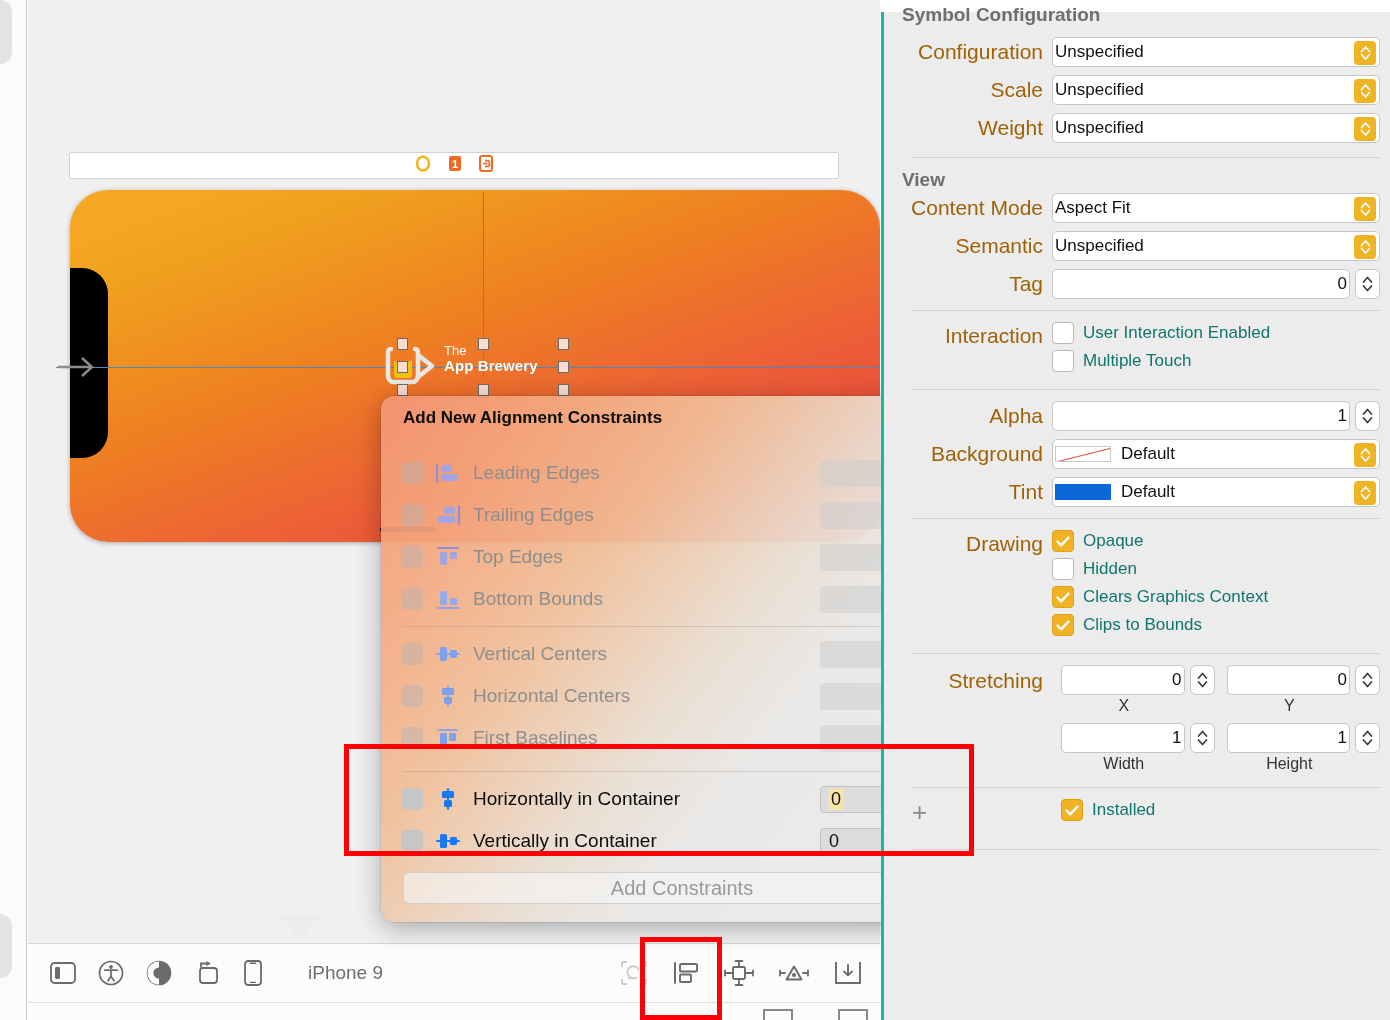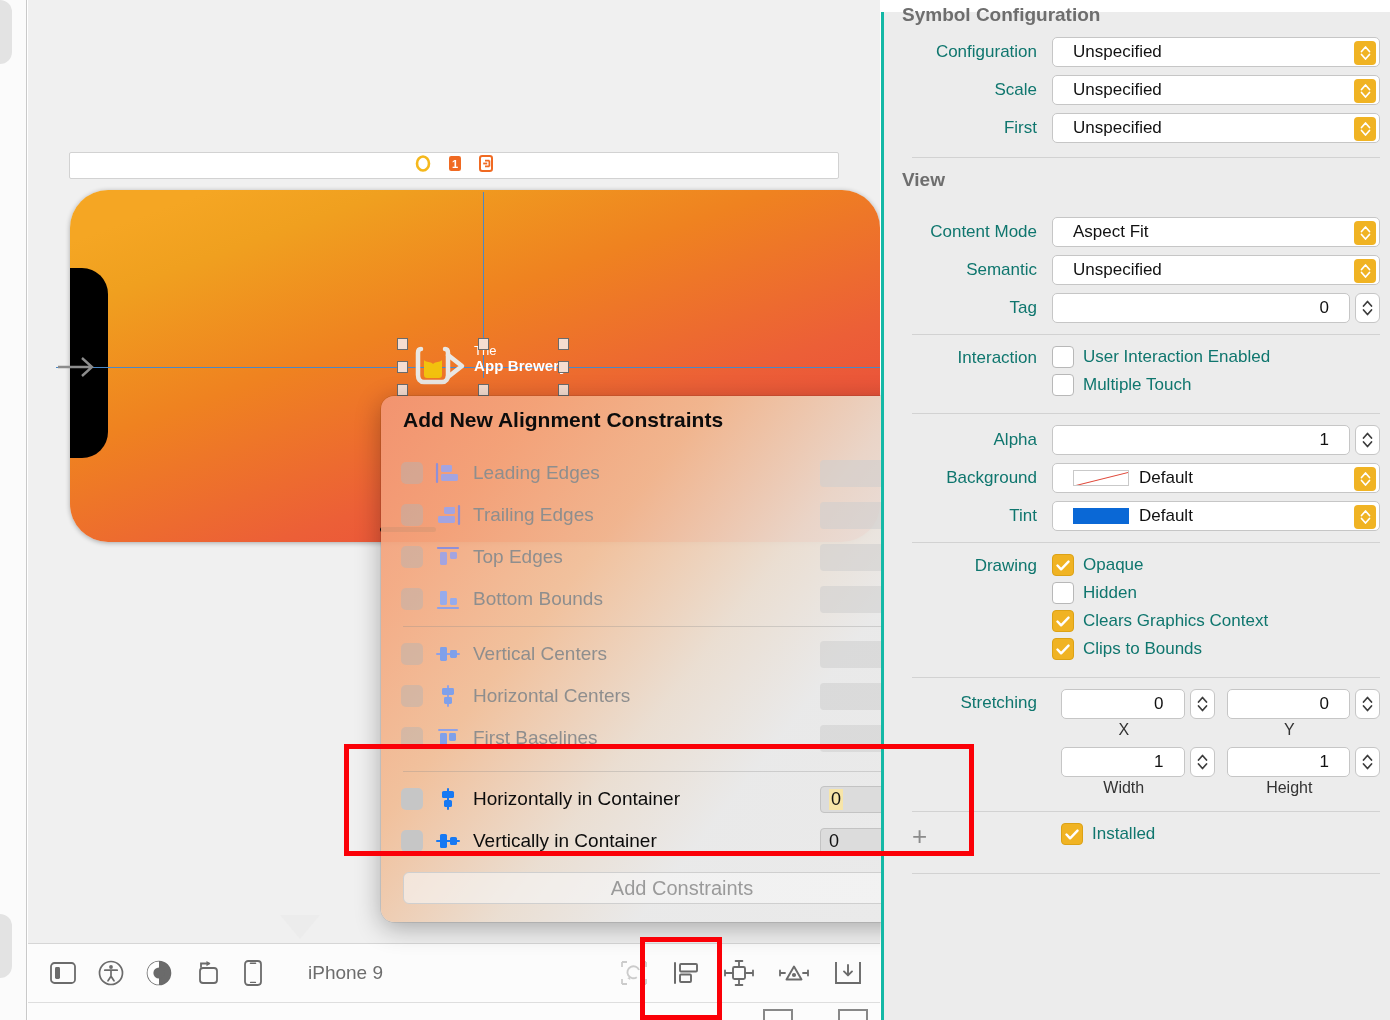--- a/index.html
+++ b/index.html
@@ -58,21 +58,21 @@
     background: #4a88c7;
   }
   .guide-v {
     position: absolute; left: 455px; top: 192px; width: 1px; height: 186px;
     background: #4a88c7;
   }
   .entry-arrow { position: absolute; left: 30px; top: 353px; }
 
   
   .logo-wrap {
-    position: absolute; left: 384px; top: 343px; width: 162px; height: 47px;
+    position: absolute; left: 354px; top: 343px; width: 162px; height: 47px;
   }
   .logo-text {
     position: absolute; left: 62px; top: 1px;
     color: #ffffff; line-height: 1.05;
   }
   .logo-text .t1 { font-size: 13px; font-weight: 400; display: block; }
   .logo-text .t2 { font-size: 15px; font-weight: 700; display: block; letter-spacing: .1px; }
 
   
   .handle {
@@ -105,27 +105,27 @@
   .inspector {
     position: absolute; left: 881px; top: 12px; width: 509px; height: 1020px;
     background: #ececec; border-left: 3px solid #14b8a6;
     font-size: 17px; color: #1d1d1d;
   }
   .sec-title {
     font-size: 19px; font-weight: 700; color: #6e6e6e;
   }
   .row { display: flex; align-items: center; margin-bottom: 8px; }
   .lbl {
-    width: 158px; text-align: right; padding-right: 15px;
-    font-size: 17px; color: #0f766e; white-space: nowrap; flex: none;
+    width: 158px; text-align: right; padding-right: 9px;
+    font-size: 21px; color: #a16207; white-space: nowrap; flex: none;
   }
   .field {
     flex: 1; height: 30px; background: #fff; border: 1px solid #c6c6c6;
     border-radius: 5px; display: flex; align-items: center;
-    padding: 0 20px; position: relative; min-width: 0;
+    padding: 0 2px; position: relative; min-width: 0;
   }
   .field .val { font-size: 17px; color: #111; white-space: nowrap; overflow: hidden; }
   .field.num .val { margin-left: auto; }
   .popbtn {
     position: absolute; right: 3px; top: 3px; width: 22px; height: 24px;
     background: #f0b323; border-radius: 4px;
     display: flex; align-items: center; justify-content: center;
   }
   .stepper {
     width: 25px; height: 30px; margin-left: 5px; flex: none;
@@ -163,21 +163,21 @@
         rgba(244,167,126,.92) 16%,
         rgba(241,189,150,.92) 33%,
         rgba(234,221,208,.94) 52%,
         rgba(233,233,233,.96) 66%,
         rgba(234,234,234,.97) 100%);
     box-shadow: 0 6px 26px rgba(0,0,0,.30), 0 0 0 .5px rgba(0,0,0,.16);
     overflow: hidden;
   }
   .pop-title {
     position: absolute; left: 22px; top: 12px;
-    font-size: 21px; font-weight: 700; color: #0c0c0c;
+    font-size: 17px; font-weight: 700; color: #0c0c0c;
   }
   .pop-list { position: absolute; left: 0; top: 56px; right: 0; }
   .pop-row {
     display: flex; align-items: center; height: 42px; padding: 0 22px 0 20px;
   }
   .pop-chk {
     width: 22px; height: 22px; border-radius: 5px; flex: none;
     background: rgba(180,180,180,.45);
   }
   .pop-row.active .pop-chk { background: #c6c6c6; }
@@ -582,34 +582,34 @@
         <span class="field">
           <span class="val">Unspecified</span>
           <span class="popbtn">
             <svg width="11" height="16" viewBox="0 0 11 16">
                 <path d="M1.5 6.5L5.5 2l4 4.5M1.5 9.5l4 4.5 4-4.5" fill="none" stroke="#fff" stroke-width="1.7" stroke-linecap="round" stroke-linejoin="round"></path>
               </svg>
           </span>
         </span>
       </div>
       <div class="row">
-        <span class="lbl">First</span>
+        <span class="lbl">Weight</span>
         <span class="field">
           <span class="val">Unspecified</span>
           <span class="popbtn">
             <svg width="11" height="16" viewBox="0 0 11 16">
                 <path d="M1.5 6.5L5.5 2l4 4.5M1.5 9.5l4 4.5 4-4.5" fill="none" stroke="#fff" stroke-width="1.7" stroke-linecap="round" stroke-linejoin="round"></path>
               </svg>
           </span>
         </span>
       </div>
 
       <div class="divider" style="margin-top:14px"></div>
 
-      <div class="sec-title" style="margin:4px 0 26px 8px">View</div>
+      <div class="sec-title" style="margin:4px 0 2px 8px">View</div>
 
       <div class="row">
         <span class="lbl">Content Mode</span>
         <span class="field">
           <span class="val">Aspect Fit</span>
           <span class="popbtn">
             <svg width="11" height="16" viewBox="0 0 11 16">
                 <path d="M1.5 6.5L5.5 2l4 4.5M1.5 9.5l4 4.5 4-4.5" fill="none" stroke="#fff" stroke-width="1.7" stroke-linecap="round" stroke-linejoin="round"></path>
               </svg>
           </span>

